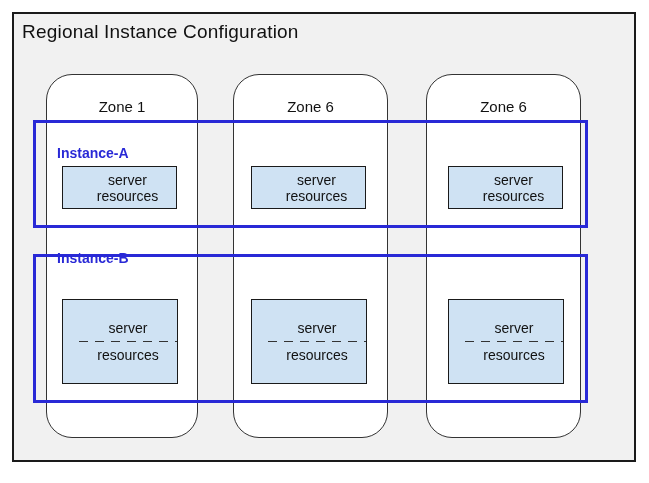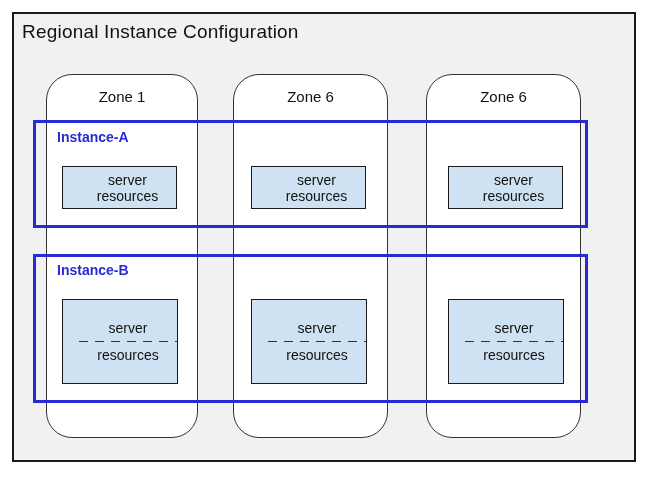--- a/index.html
+++ b/index.html
@@ -52,21 +52,21 @@
     border: 1px solid var(--zone-border);
     border-radius: 26px;
     text-align: center;
   }
   .zone-1 { left: 46px;  width: 152px; }
   .zone-2 { left: 233px; width: 155px; }
   .zone-3 { left: 426px; width: 155px; }
 
   .zone-label {
     display: inline-block;
-    margin-top: 13px;
+    margin-top: 23px;
     font-size: 15px;
     color: var(--text-color);
   }
 
   .instance {
     position: absolute;
     left: 33px;
     width: 555px;
     border: 3px solid var(--instance-border);
     background: transparent;
@@ -75,22 +75,22 @@
   .instance-b { top: 254px; height: 149px; }
 
   .instance-label {
     position: absolute;
     left: 57px;
     font-size: 14px;
     font-weight: bold;
     color: var(--instance-label);
     white-space: nowrap;
   }
-  .label-a { top: 129px; }
-  .label-b { top: 262px; }
+  .label-a { top: 145px; }
+  .label-b { top: 250px; }
 
   .server-box {
     position: absolute;
     background: var(--server-box-fill);
     border: 1px solid var(--server-box-border);
     display: flex;
     flex-direction: column;
     align-items: center;
     justify-content: center;
     font-size: 14px;

